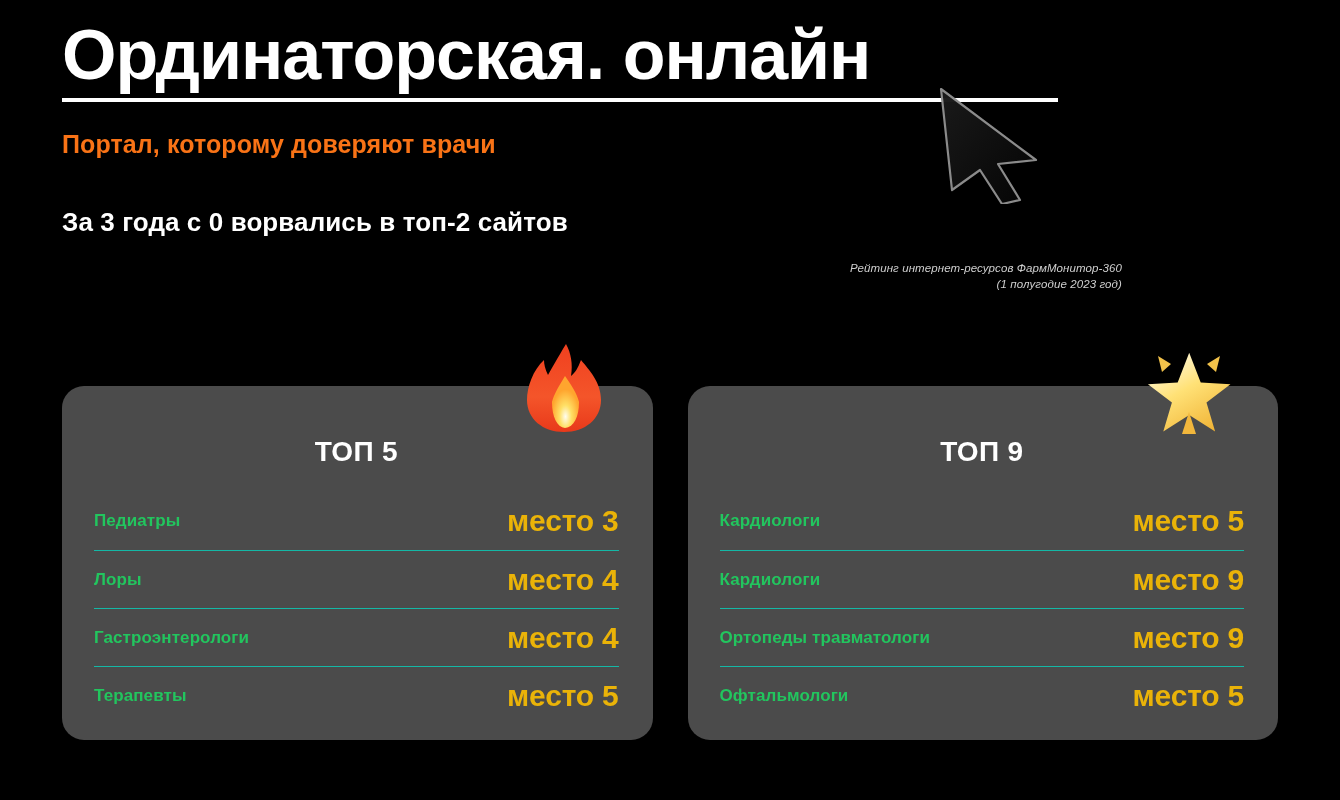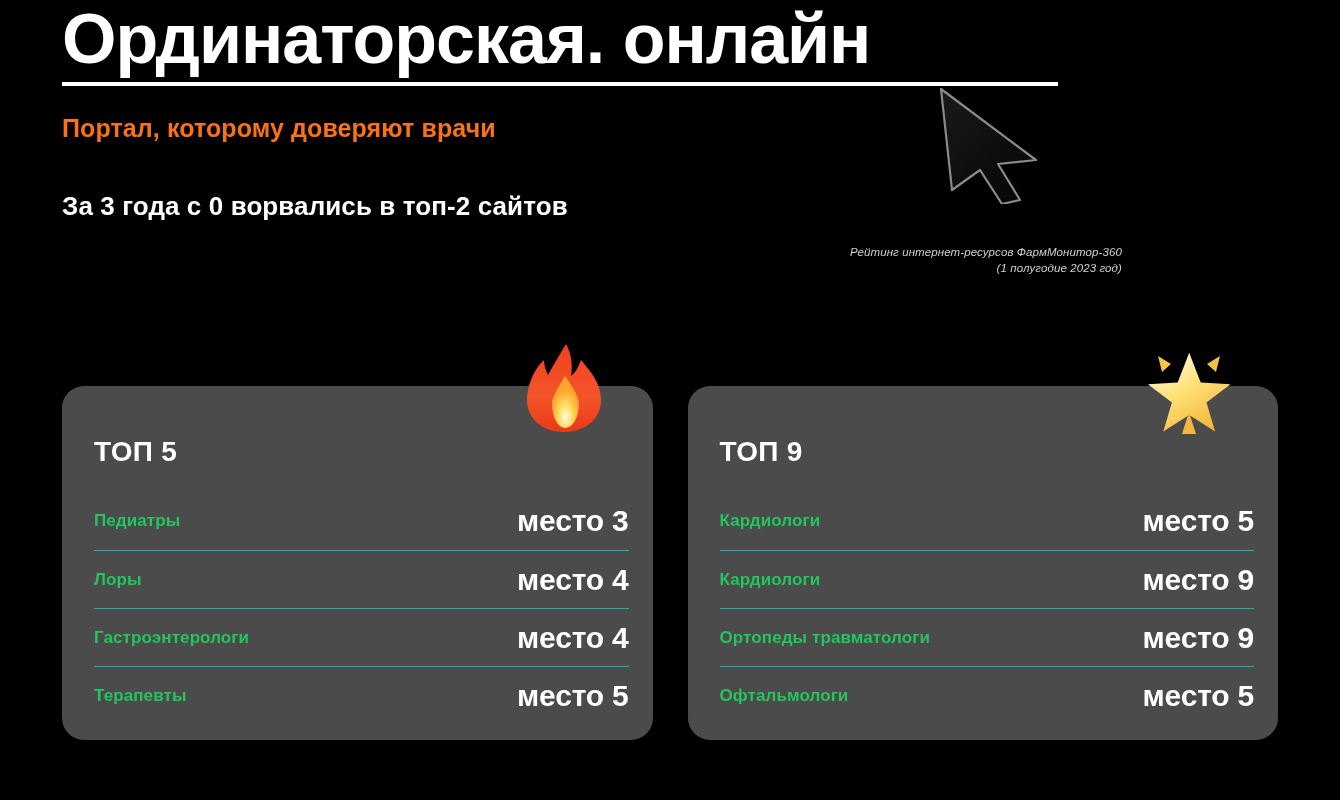--- a/index.html
+++ b/index.html
@@ -13,21 +13,21 @@
 
   body {
     font-family:"Liberation Sans", "DejaVu Sans", sans-serif;
     color:#ffffff;
     position:relative;
   }
 
   .stage { position:relative; width:1340px; height:800px; }
 
   
-  .header { position:absolute; left:62px; top:2px; width:1060px; }
+  .header { position:absolute; left:62px; top:18px; width:1060px; }
 
   .brand-title {
     font-size:70px;
     font-weight:700;
     letter-spacing:-1px;
     line-height:1.08;
     color:#ffffff;
     white-space:nowrap;
   }
 
@@ -80,21 +80,22 @@
     width:1216px; height:354px;
     display:flex;
     gap:35px;
   }
 
   .card {
     position:relative;
     flex:1 1 0;
     background:#4b4b4b;
     border-radius:22px;
-    padding:50px 24px 0 32px;
+    padding:50px 34px 0 32px;
+    text-align:center;
   }
 
   .card-title {
     font-size:28px;
     font-weight:700;
     letter-spacing:0.3px;
     color:#ffffff;
     margin-bottom:24px;
   }
 
@@ -123,21 +124,21 @@
     font-weight:700;
     letter-spacing:0.1px;
     color:#22c55e;
     white-space:nowrap;
   }
 
   .row-value {
     font-size:30px;
     font-weight:700;
     letter-spacing:-0.2px;
-    color:#ffffff;
+    color:#eab308;
     white-space:nowrap;
   }
 </style>
 </head>
 <body>
 
 <div class="stage">
 
   <div class="header">
     <div class="brand-title">Ординаторская. онлайн</div>

